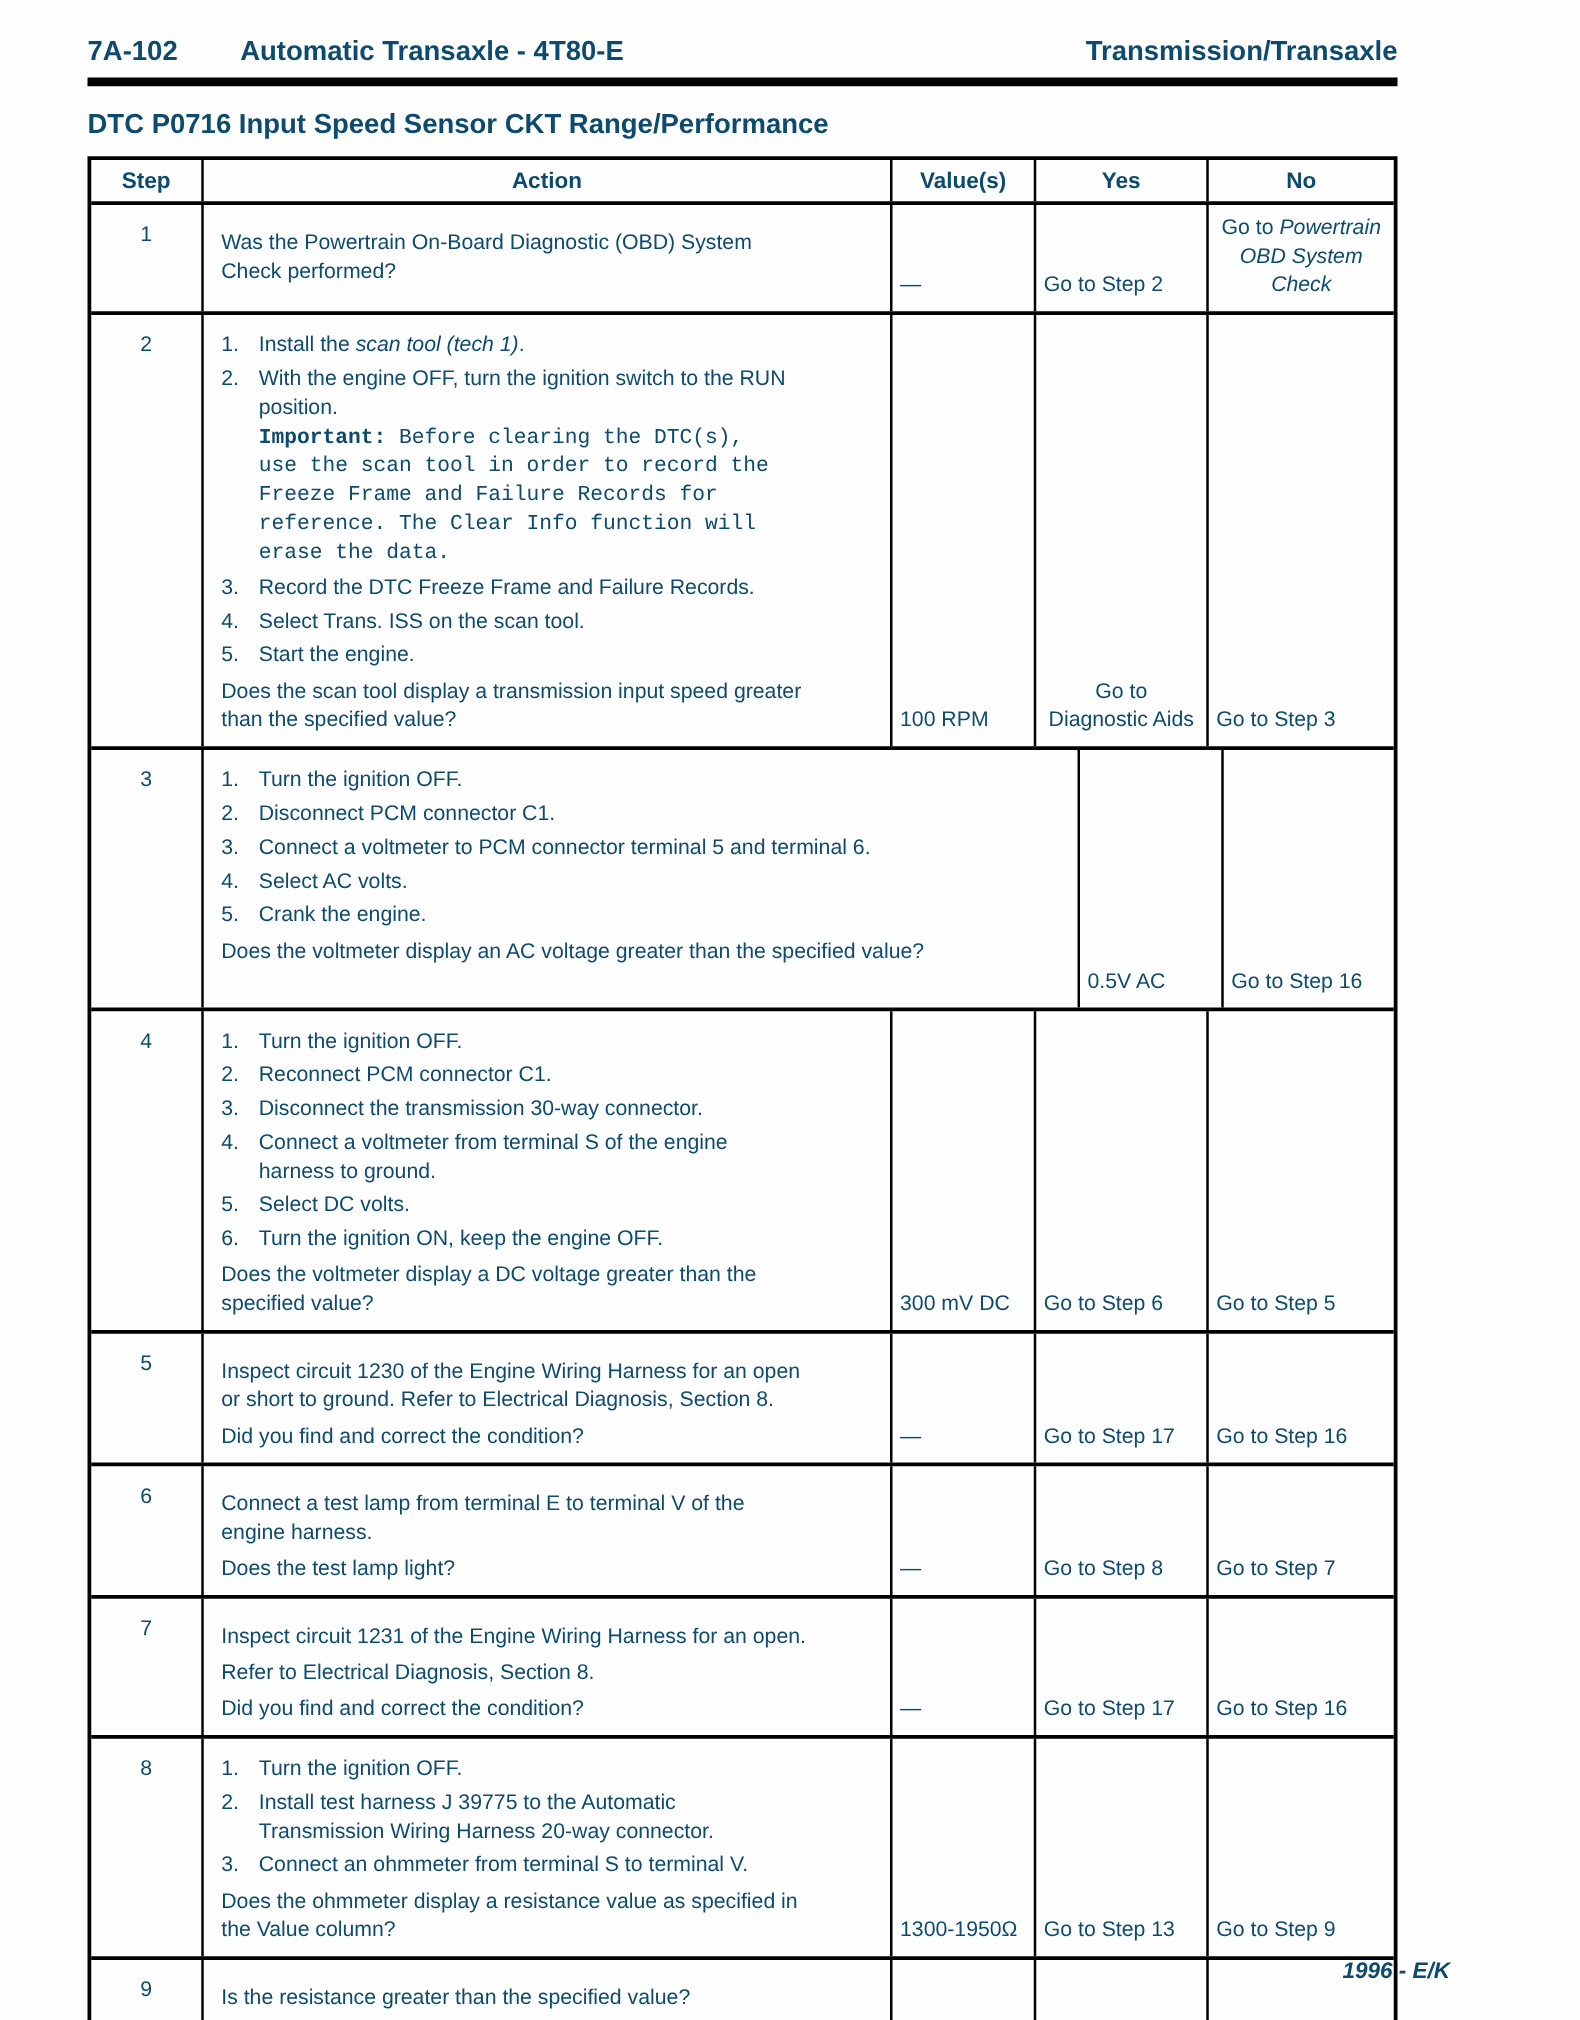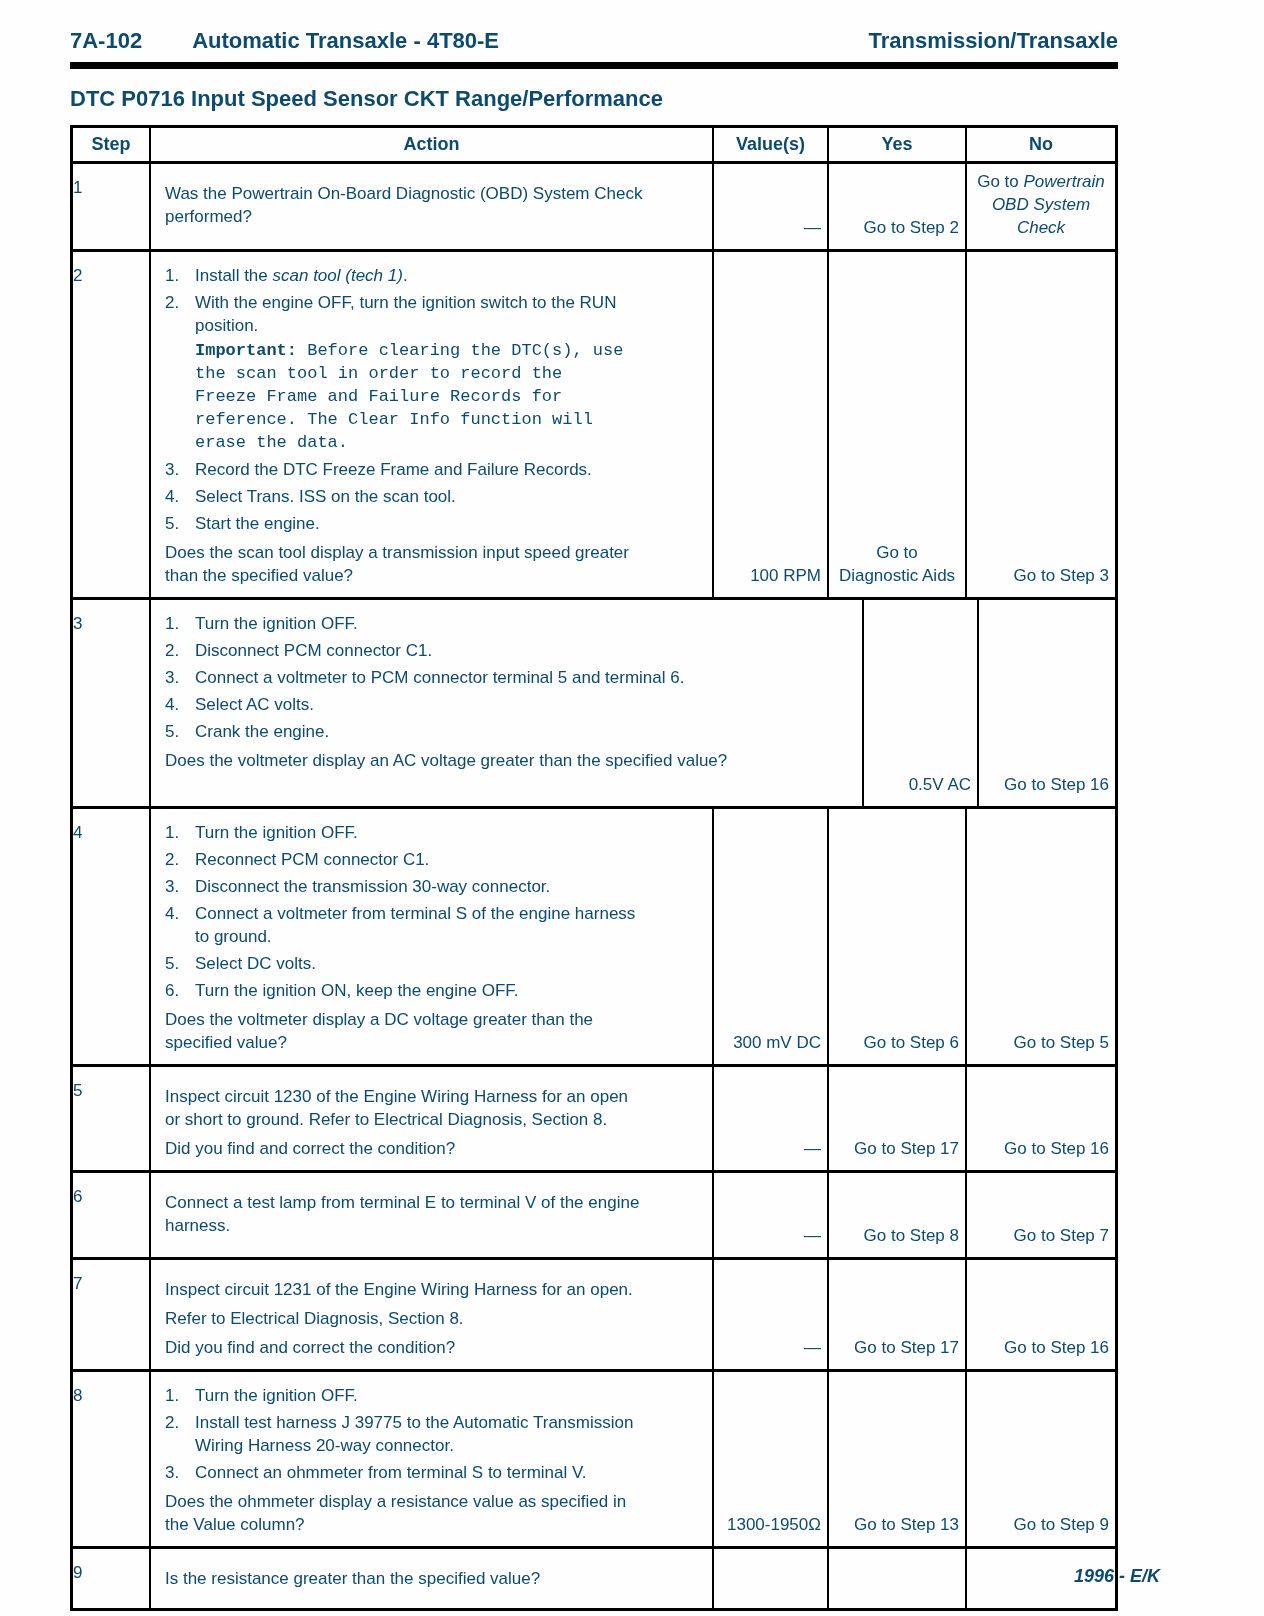--- a/index.html
+++ b/index.html
@@ -22,30 +22,30 @@
   
   .doc-title{font-size:22px;font-weight:bold;margin:17px 0 13px 0;}
   
   .dtable{border:3px solid #000;}
   .thead{display:flex;border-bottom:3px solid #000;font-weight:bold;font-size:18px;}
   .thead .cell{padding:6px 4px;display:flex;align-items:center;justify-content:center;}
   .trow{display:flex;border-top:3px solid #000;}
   .trow:first-child{border-top:none;}
   .cell{box-sizing:border-box;border-left:2px solid #000;}
   .cell:first-child{border-left:none;}
-  .c-step{width:76px;flex:none;text-align:left;}
+  .c-step{width:88px;flex:none;text-align:center;}
   .c-action{flex:1;min-width:0;}
   .c-value{width:115px;flex:none;}
   .c-yes{width:138px;flex:none;}
   .c-no{width:150px;flex:none;}
   
   .trow{font-size:17px;line-height:23px;}
   .trow .c-step{padding-top:12px;}
   .trow .c-action{padding:12px 67px 10px 14px;}
-  .c-end{display:flex;flex-direction:column;justify-content:flex-end;align-items:flex-end;text-align:center;padding:6px 6px 10px 6px;}
+  .c-end{display:flex;flex-direction:column;justify-content:flex-end;align-items:flex-start;text-align:center;padding:6px 6px 10px 6px;}
   
   .r1{min-height:83px;}
   .r2{min-height:276px;}
   .r3{min-height:206px;}
   .r4{min-height:230px;}
   .r5{min-height:85px;}
   .r6{min-height:84px;}
   .r7{min-height:86px;}
   .r8{min-height:155px;}
   .r9{min-height:59px;}
@@ -222,20 +222,21 @@
               <div class="endtxt"><span>Go to Step 17</span></div>
             </div>
             <div class="cell c-end c-no">
               <div class="endtxt"><span>Go to Step 16</span></div>
             </div>
           </div>
           <div class="trow r6">
             <div class="cell c-step">6</div>
             <div class="cell c-action">
               <div class="line q"><span>Connect a test lamp from terminal E to terminal V of the engine harness.</span></div>
+              <div class="line q"><span>Does the test lamp light?</span></div>
             </div>
             <div class="cell c-end c-value">
               <div class="endtxt"><span>—</span></div>
             </div>
             <div class="cell c-end c-yes">
               <div class="endtxt"><span>Go to Step 8</span></div>
             </div>
             <div class="cell c-end c-no">
               <div class="endtxt"><span>Go to Step 7</span></div>
             </div>

